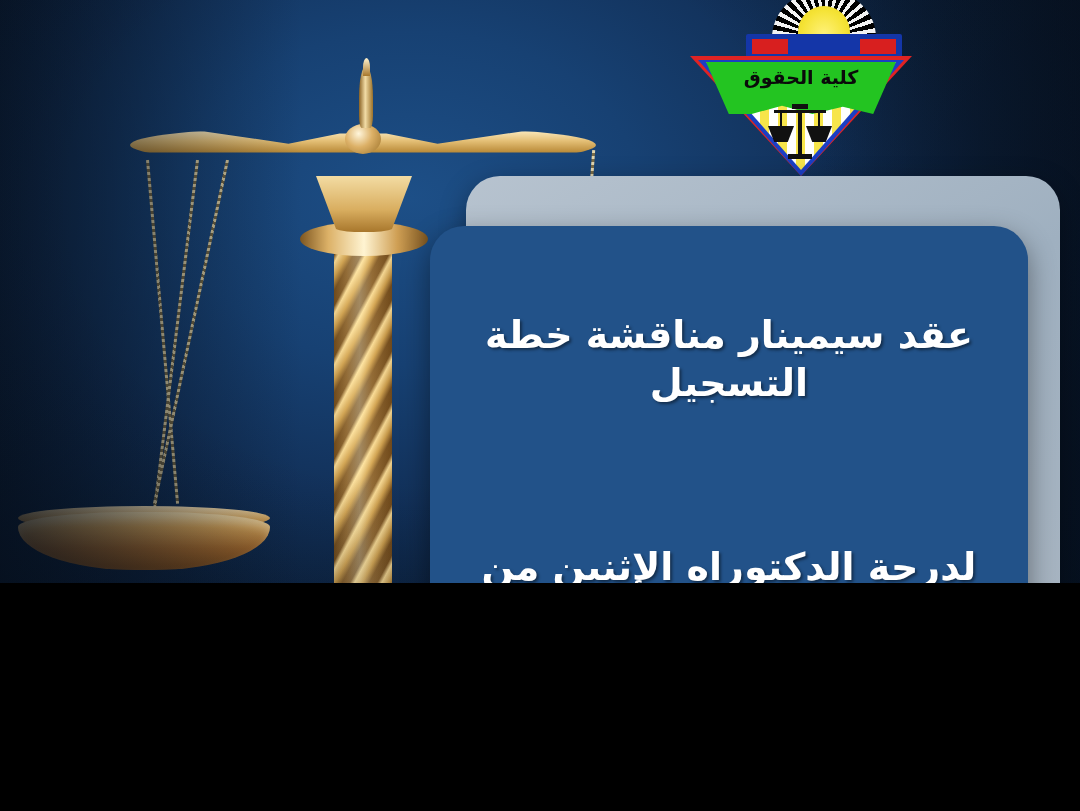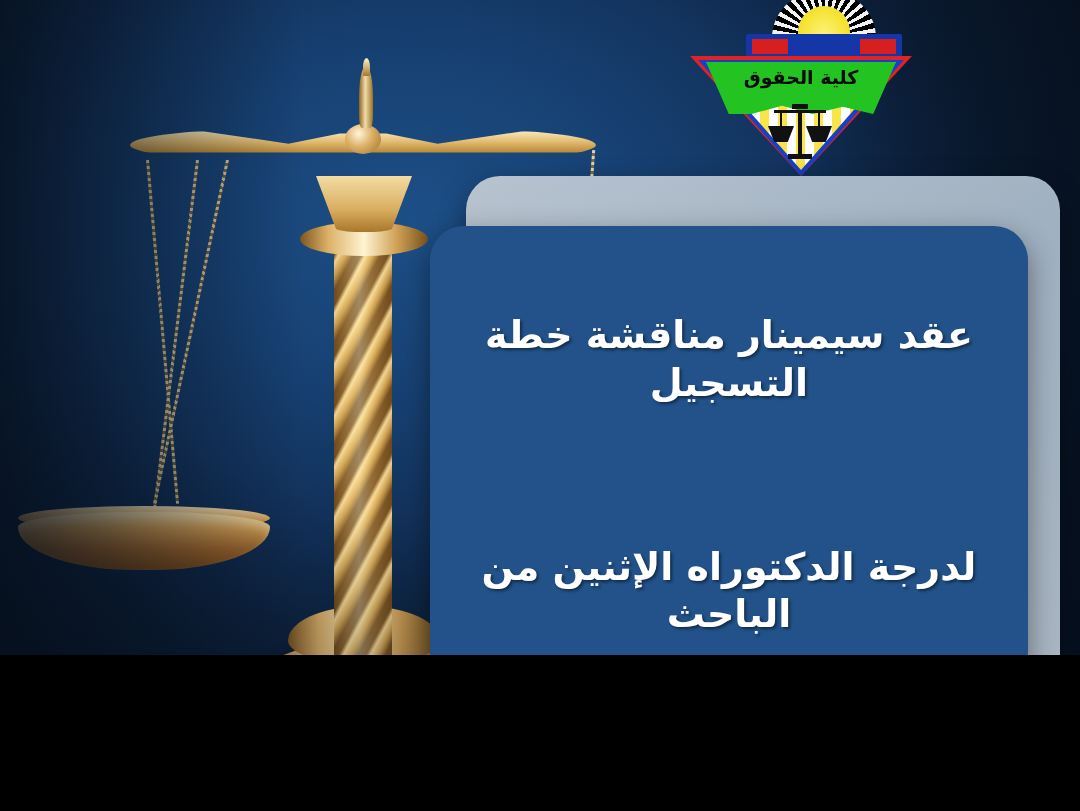--- a/index.html
+++ b/index.html
@@ -3,21 +3,21 @@
 <meta charset="utf-8">
 <style>
   html, body {
     margin: 0;
     padding: 0;
     background: #000;
   }
   #poster {
     position: relative;
     width: 1080px;
-    height: 655px;
+    height: 583px;
     overflow: hidden;
     font-family: "DejaVu Sans", "Liberation Sans", sans-serif;
     background: #ef4444;
     text-decoration: underline;
   }
 
   
   .bg-wall {
     position: absolute;
     inset: 0;

